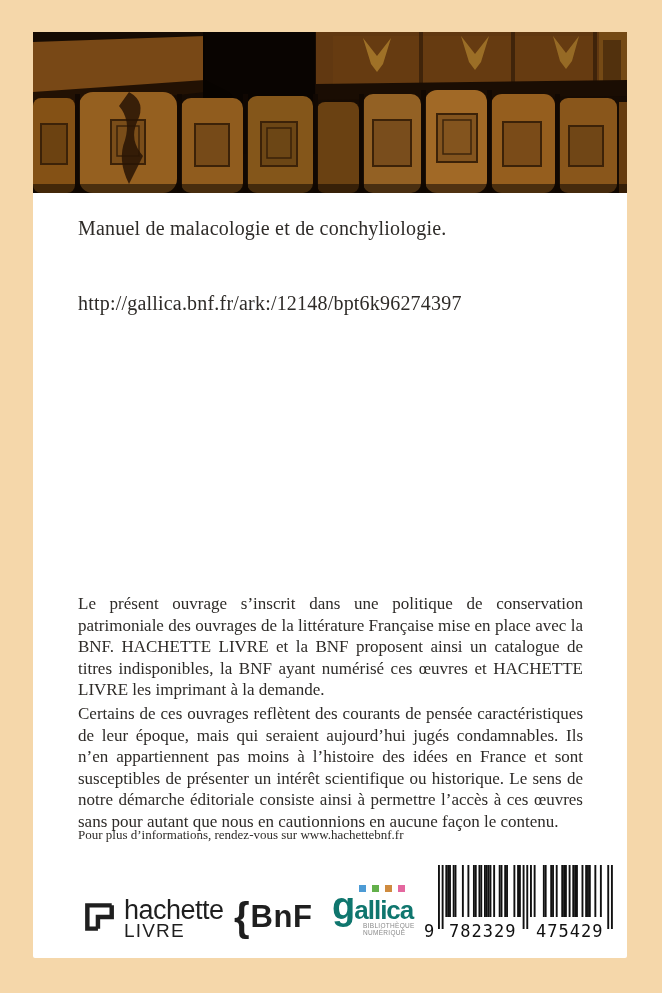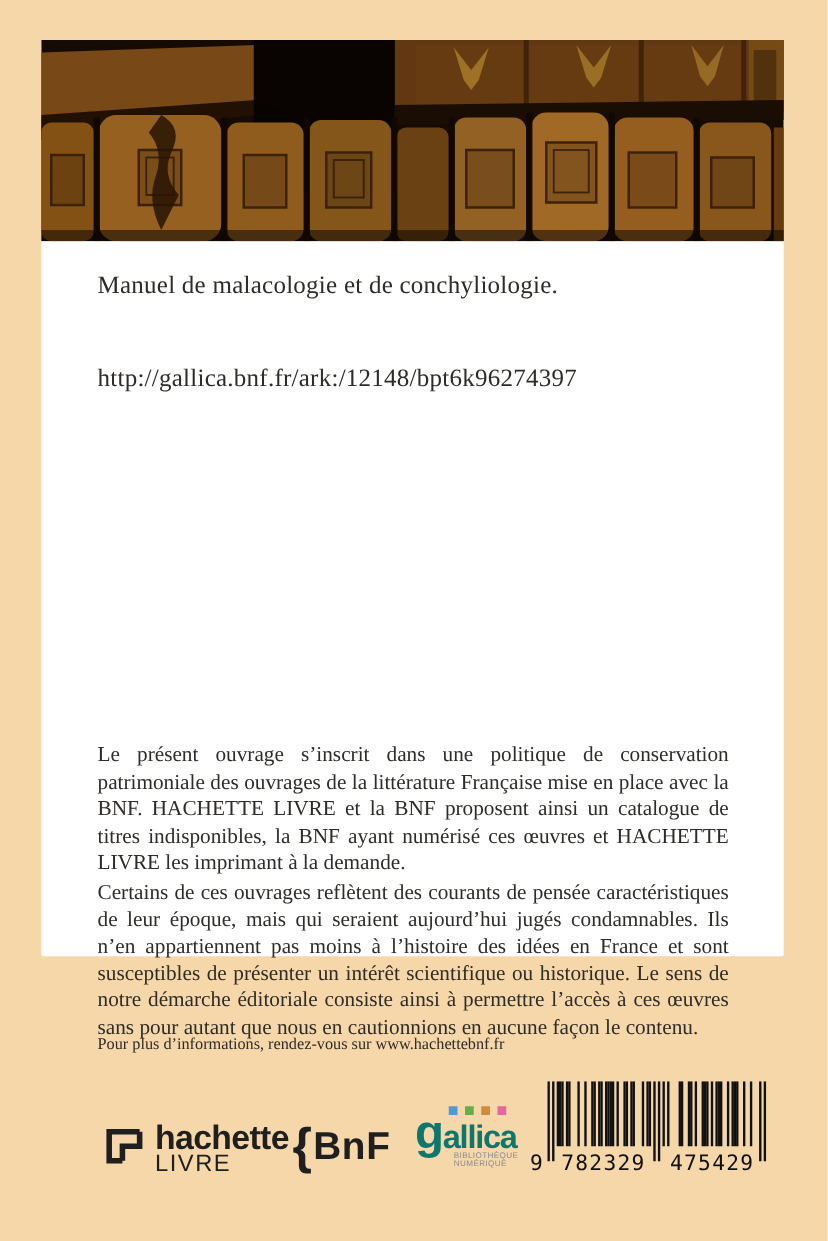--- a/index.html
+++ b/index.html
@@ -3,21 +3,21 @@
 <meta charset="utf-8">
 <style>
   html,body{margin:0;padding:0;}
   body{
     width:662px;height:993px;position:relative;
     background:#f5d7aa;
     font-family:"Liberation Serif", serif;
     overflow:hidden;
   }
   .card{
-    position:absolute;left:33px;top:32px;width:594px;height:733px;
+    position:absolute;left:33px;top:32px;width:594px;height:926px;
     background:#ffffff;border-radius:2px;
   }
   .photo{
     position:absolute;left:0;top:0;width:594px;height:161px;display:block;
   }
   .txt{
     position:absolute;left:45px;right:44px;color:#2e2b28;
   }
   .title{
     top:184px;font-size:20px;line-height:25px;letter-spacing:0.2px;
@@ -30,21 +30,21 @@
   }
   .para1{top:561px;}
   .para2{top:671px;}
   .info{top:792px;font-size:13px;line-height:21px;}
 
   
   .logo-hachette{
     position:absolute;left:48px;top:866px;display:flex;align-items:flex-start;gap:7px;
     font-family:"Liberation Sans", sans-serif;color:#1f1f1f;
   }
-  .hachette-word{font-size:27px;line-height:24px;font-weight:700;letter-spacing:-0.5px;}
+  .hachette-word{font-size:27px;line-height:24px;font-weight:400;letter-spacing:-0.5px;}
   .hachette-sub{font-size:19px;line-height:14px;letter-spacing:1.2px;font-weight:400;}
   .logo-bnf{
     position:absolute;left:201px;top:864px;display:flex;align-items:center;
     font-family:"Liberation Sans", sans-serif;color:#1f1f1f;
   }
   .bnf-brace{font-size:40px;font-weight:600;line-height:42px;margin-right:1px;}
   .bnf-word{font-size:31px;font-weight:700;letter-spacing:0.5px;}
   .logo-gallica{
     position:absolute;left:299px;top:853px;width:100px;
     font-family:"Liberation Sans", sans-serif;

